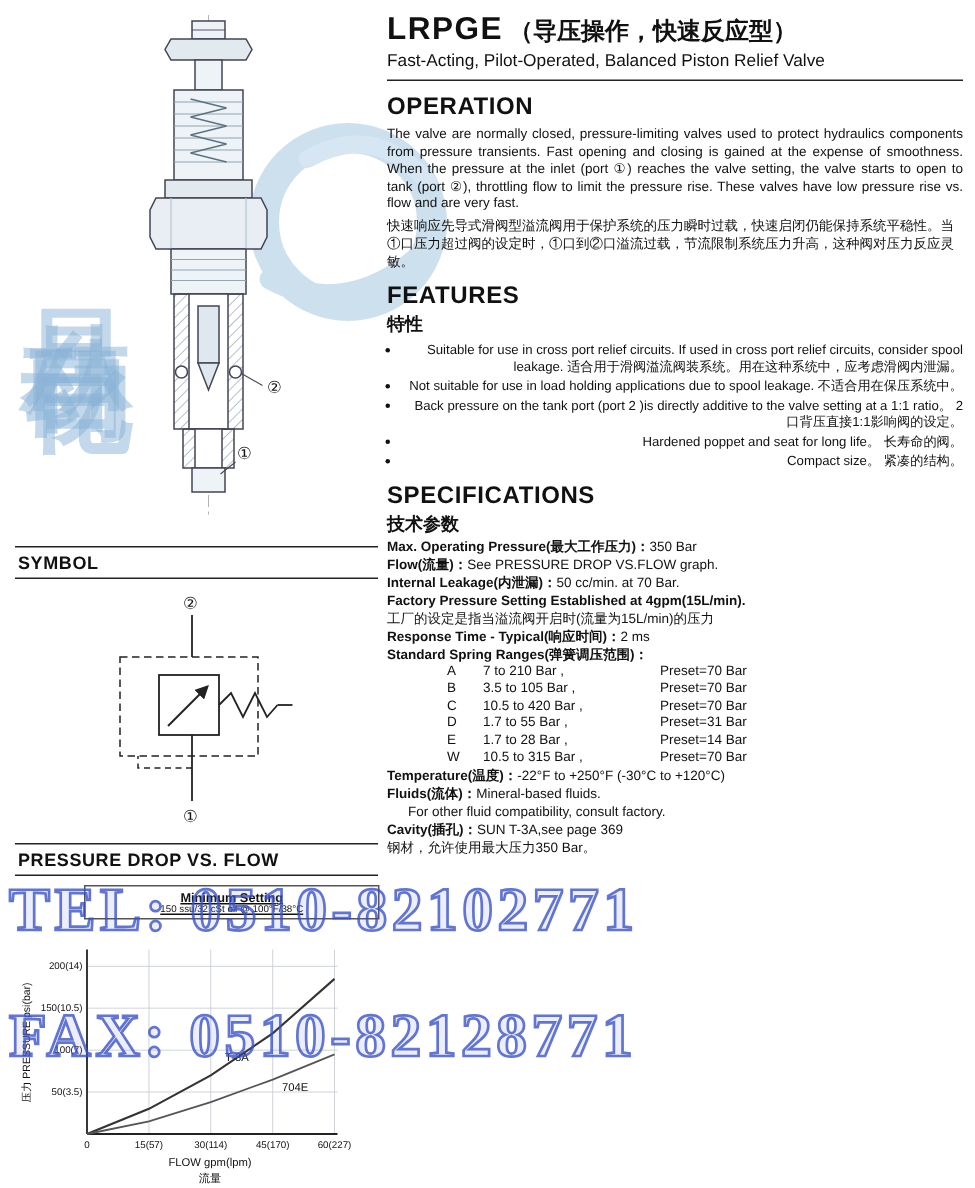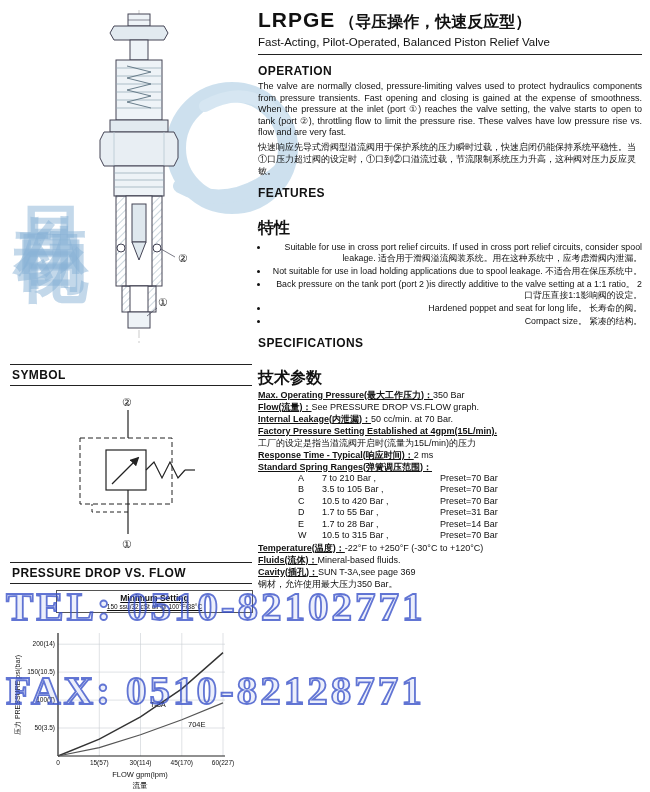--- a/index.html
+++ b/index.html
@@ -33,30 +33,30 @@
   .chart-subtitle { font-size:6.5px; }
 
   
   .title-block { border-bottom:1.5px solid #222; padding-bottom:6px; }
   .model-line { display:flex; align-items:baseline; gap:4px; }
   .model { font-size:21px; font-weight:bold; letter-spacing:1px; }
   .model-suffix { font-size:16px; font-weight:bold; }
   .title-cn { font-size:15px; font-weight:bold; margin-top:3px; }
   .title-en { font-size:11.5px; margin-top:3px; }
 
-  .sec-heading { font-size:12px; font-weight:bold; letter-spacing:0.4px; margin-top:9px; }
-  .sec-heading-cn { font-size:16px; font-weight:bold; margin-top:18px; }
+  .sec-heading { font-size:16px; font-weight:bold; letter-spacing:0.4px; margin-top:9px; }
+  .sec-heading-cn { font-size:12px; font-weight:bold; margin-top:1px; }
   .body-text { font-size:9px; line-height:11.5px; margin-top:3px; text-align:justify; }
   .body-text-cn { font-size:9px; line-height:12px; margin-top:2px; }
 
   ul.feature-list { list-style:disc outside; padding-left:11px; margin-top:3px;text-align:right; }
   ul.feature-list li { font-size:8.8px; line-height:11px; margin-bottom:2px; }
 
   .spec-row { font-size:9px; line-height:12px; }
-  .spec-row .lbl { font-weight:bold;text-decoration:underline; }
+  .spec-row .lbl { font-weight:bold; }
   .spring-row { display:grid; grid-template-columns:24px 118px auto; padding-left:40px; font-size:9px; line-height:11.5px; }
   .indent { padding-left:14px; }
 
   svg text { font-family:"Liberation Sans",sans-serif; fill:#111; }
 </style>
 </head>
 <body>
 
 <div class="page">
 
@@ -261,18 +261,19 @@
           </div>
         <div class="spring-row">
             <span>W</span>
             <span>10.5 to 315 Bar ,</span>
             <span>Preset=70 Bar</span>
           </div>
       </div>
 
       <div class="spec-row"><span class="lbl">Temperature(温度)：</span><span class="val">-22°F to +250°F (-30°C to +120°C)</span></div>
       <div class="spec-row"><span class="lbl">Fluids(流体)：</span><span class="val">Mineral-based fluids.</span></div>
+      <div class="spec-row indent"><span class="lbl"></span><span class="val">For other fluid compatibility, consult factory.</span></div>
       <div class="spec-row"><span class="lbl">Cavity(插孔)：</span><span class="val">SUN T-3A,see page 369</span></div>
       <div class="spec-row"><span class="lbl"></span><span class="val">钢材，允许使用最大压力350 Bar。</span></div>
     </div>
 
   </div>
 </div>
 
 </body></html>

